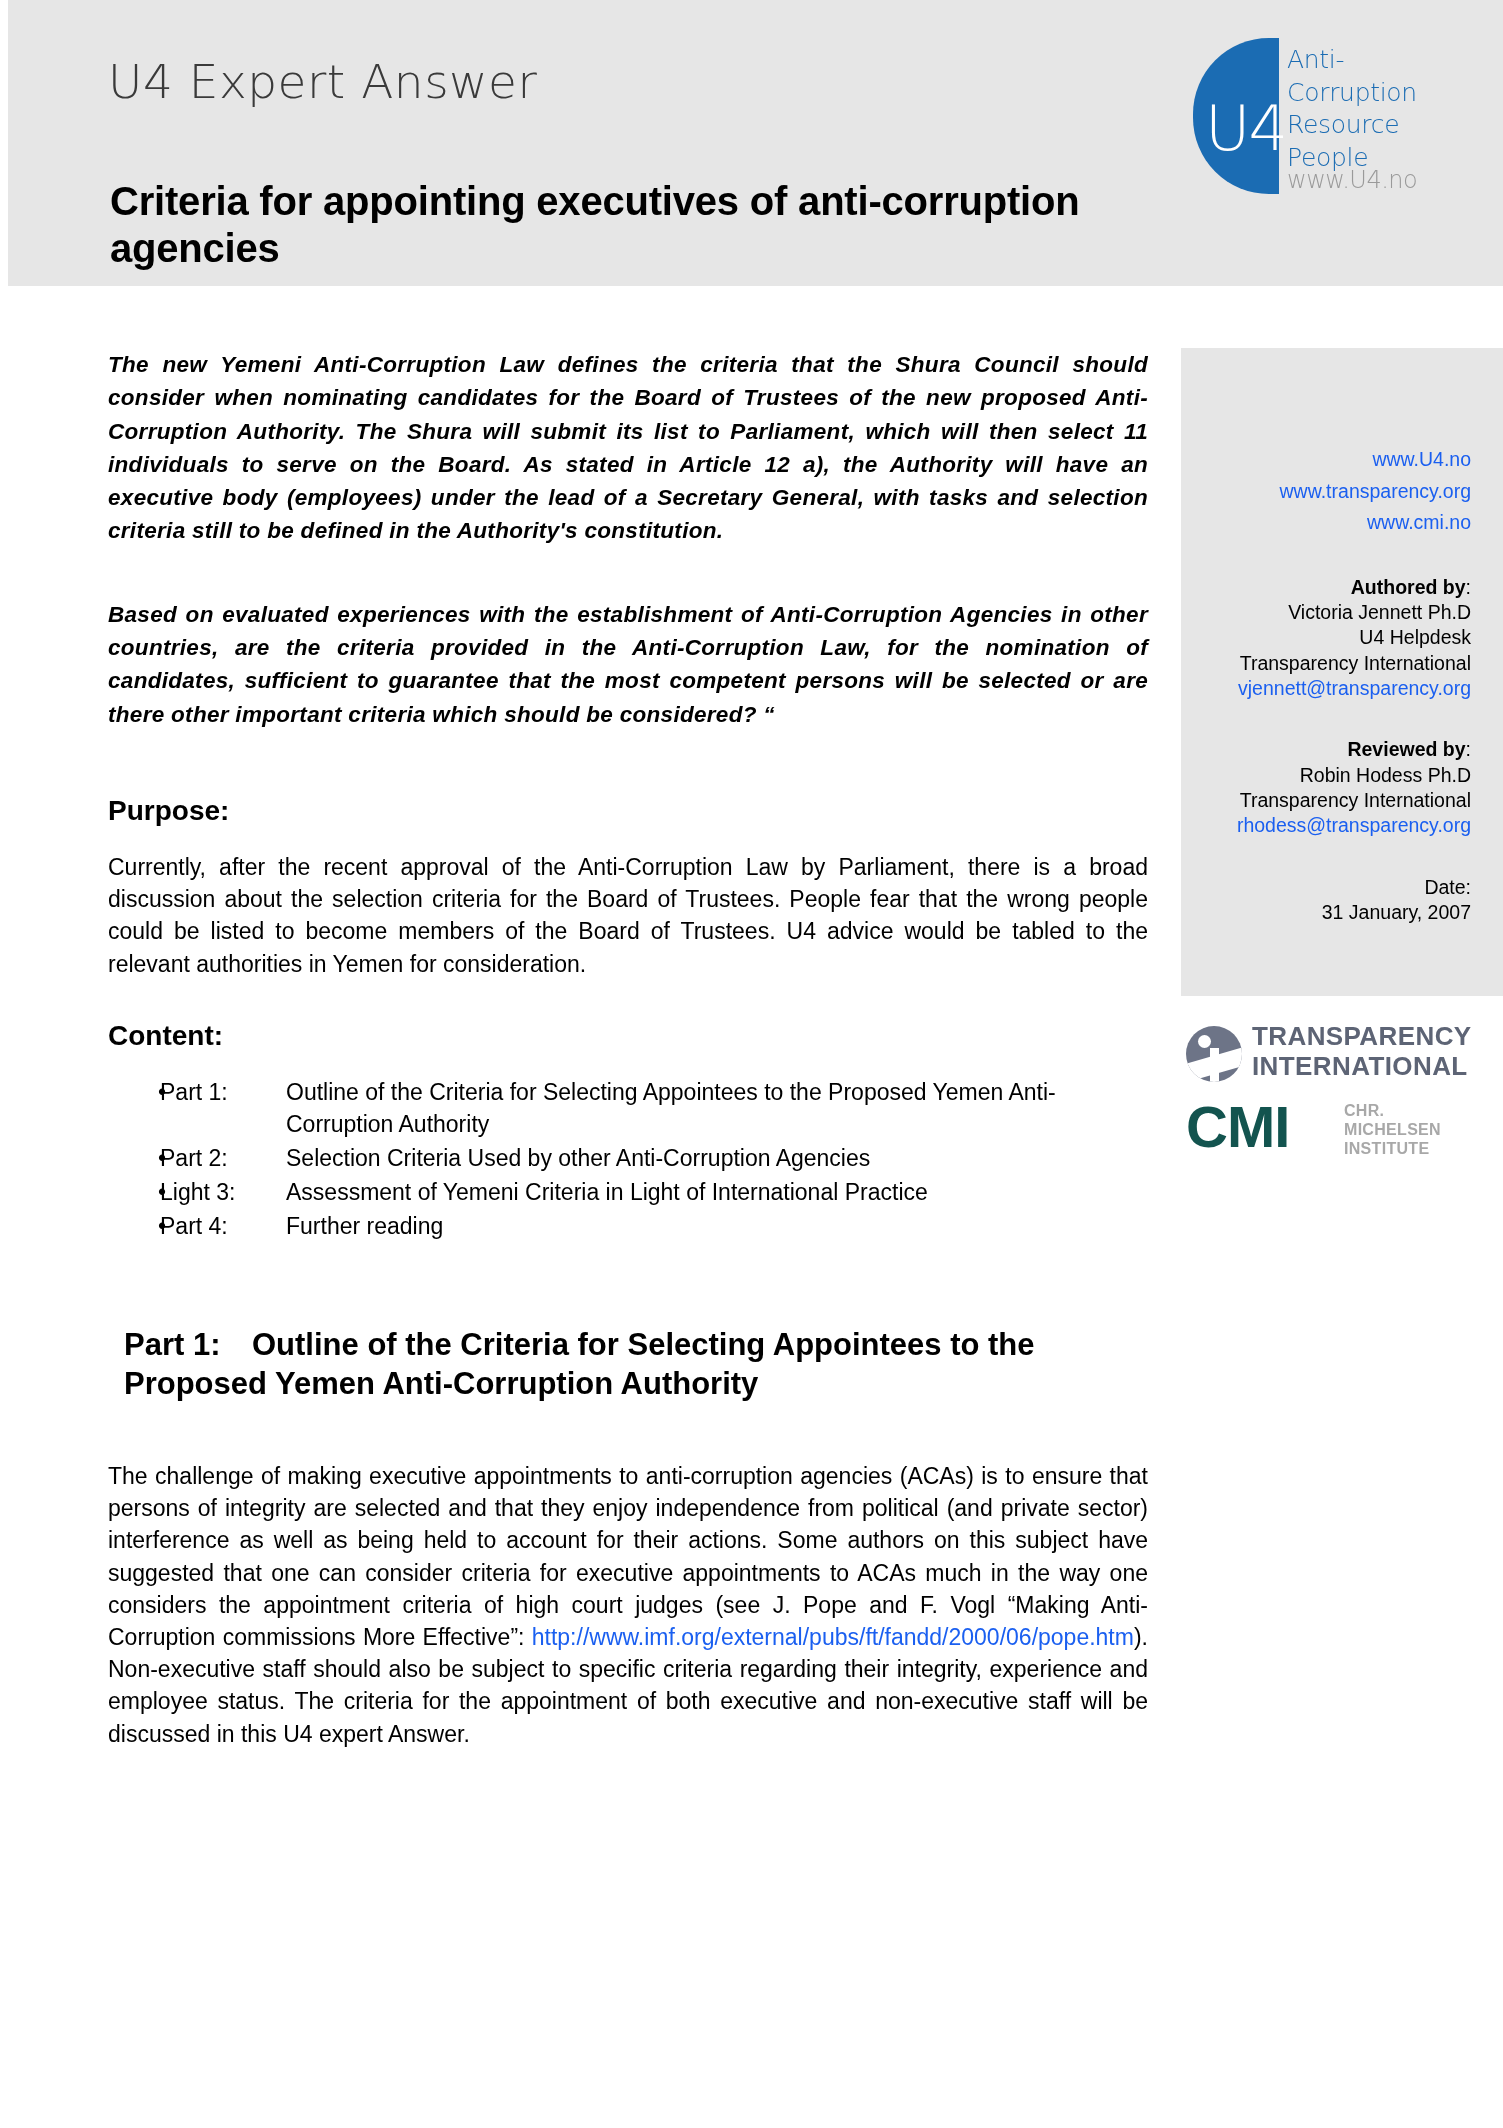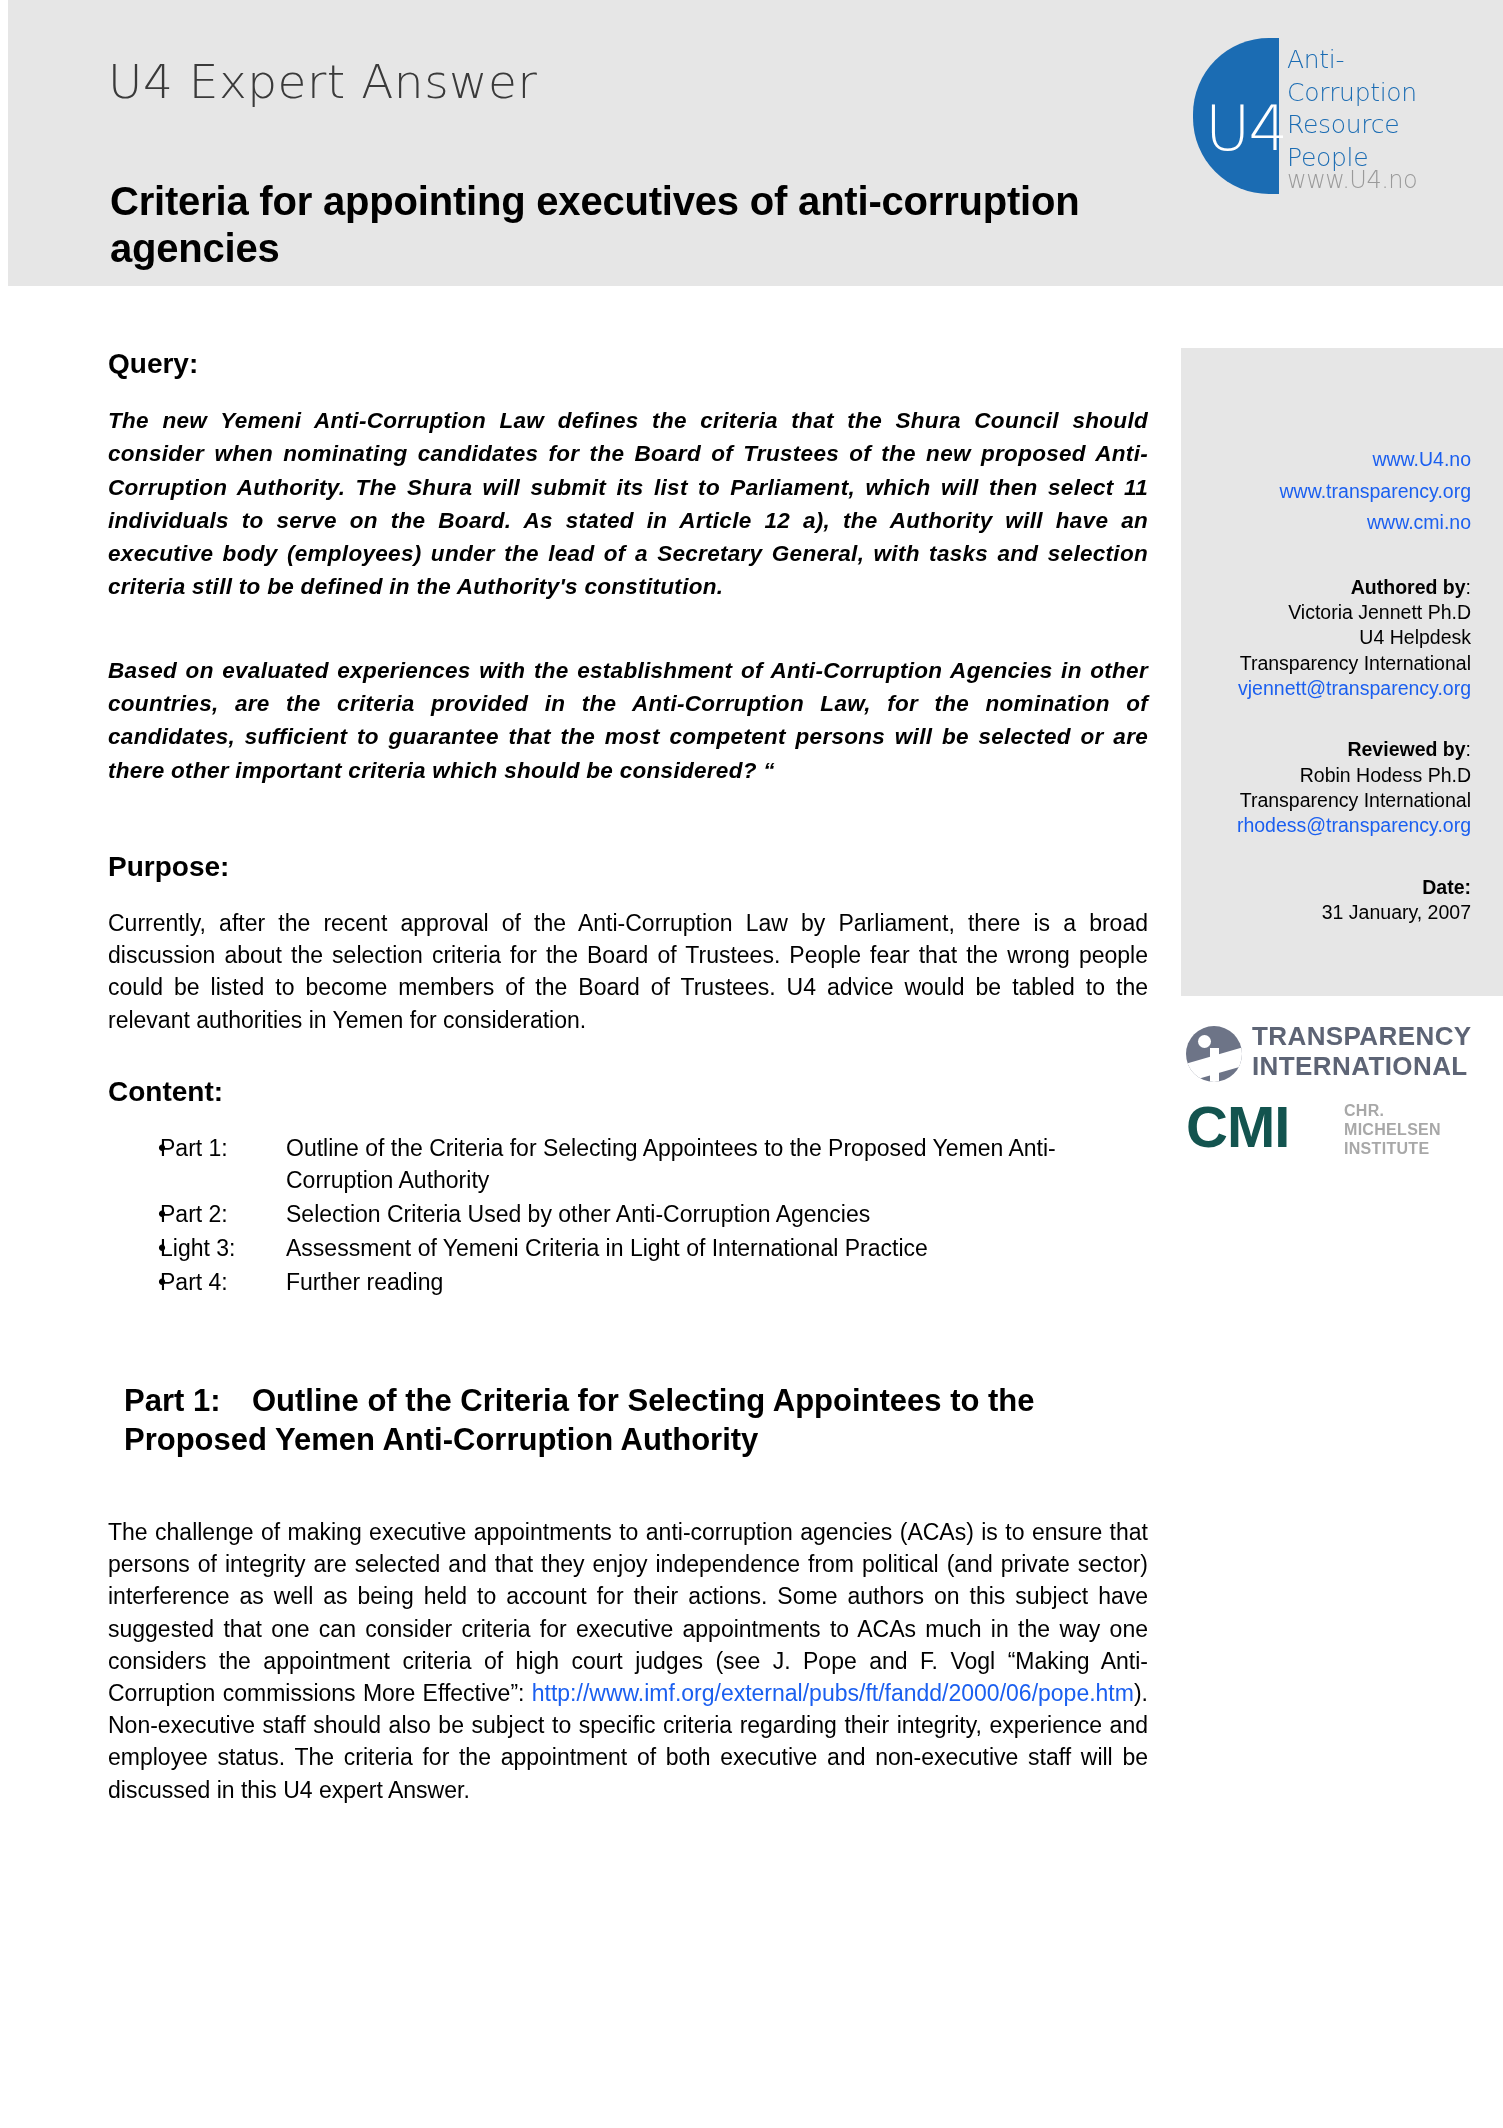--- a/index.html
+++ b/index.html
@@ -134,21 +134,21 @@
   .sidebar-links {
     padding-top: 96px;
     line-height: 1.62;
   }
   .sidebar-links a,
   .link-blue {
     color: #1a5ff0;
     text-decoration: none;
   }
   .sb-block { margin-top: 36px; line-height: 1.30; text-align: right; }
-  .sb-label { font-weight: bold; padding-left: 8px; }
+  .sb-label { font-weight: normal; padding-left: 8px; }
   .sb-line { display: block; }
 
   
   .logo-ti {
     position: absolute;
     left: 1186px;
     top: 1022px;
     width: 290px;
     height: 62px;
   }
@@ -373,21 +373,20 @@
   <div class="cmi-mark">CMI</div>
   <div class="cmi-sub">
     <div>CHR.</div>
     <div>MICHELSEN</div>
     <div>INSTITUTE</div>
   </div>
 </div>
 
 <div class="main">
 
-  <h2 class="section-head">Query:</h2>
 
   <p class="query-para">The new Yemeni Anti-Corruption Law defines the criteria that the Shura Council should consider when nominating candidates for the Board of Trustees of the new proposed Anti-Corruption Authority. The Shura will submit its list to Parliament, which will then select 11 individuals to serve on the Board. As stated in Article 12 a), the Authority will have an executive body (employees) under the lead of a Secretary General, with tasks and selection criteria still to be defined in the Authority's constitution.</p>
   <div class="gap-sm"></div>
   <p class="query-para">Based on evaluated experiences with the establishment of Anti-Corruption Agencies in other countries, are the criteria provided in the Anti-Corruption Law, for the nomination of candidates, sufficient to guarantee that the most competent persons will be selected or are there other important criteria  which should be considered? “</p>
 
   <div class="gap-md"></div>
 
   <h2 class="section-head">Purpose:</h2>
   <p class="body-para">Currently, after the recent approval of the Anti-Corruption Law by Parliament, there is a broad discussion about the selection criteria for the Board of Trustees. People fear that the wrong people could be listed to become members of the Board of Trustees. U4 advice would be tabled to the relevant authorities in Yemen for consideration.</p>
 

